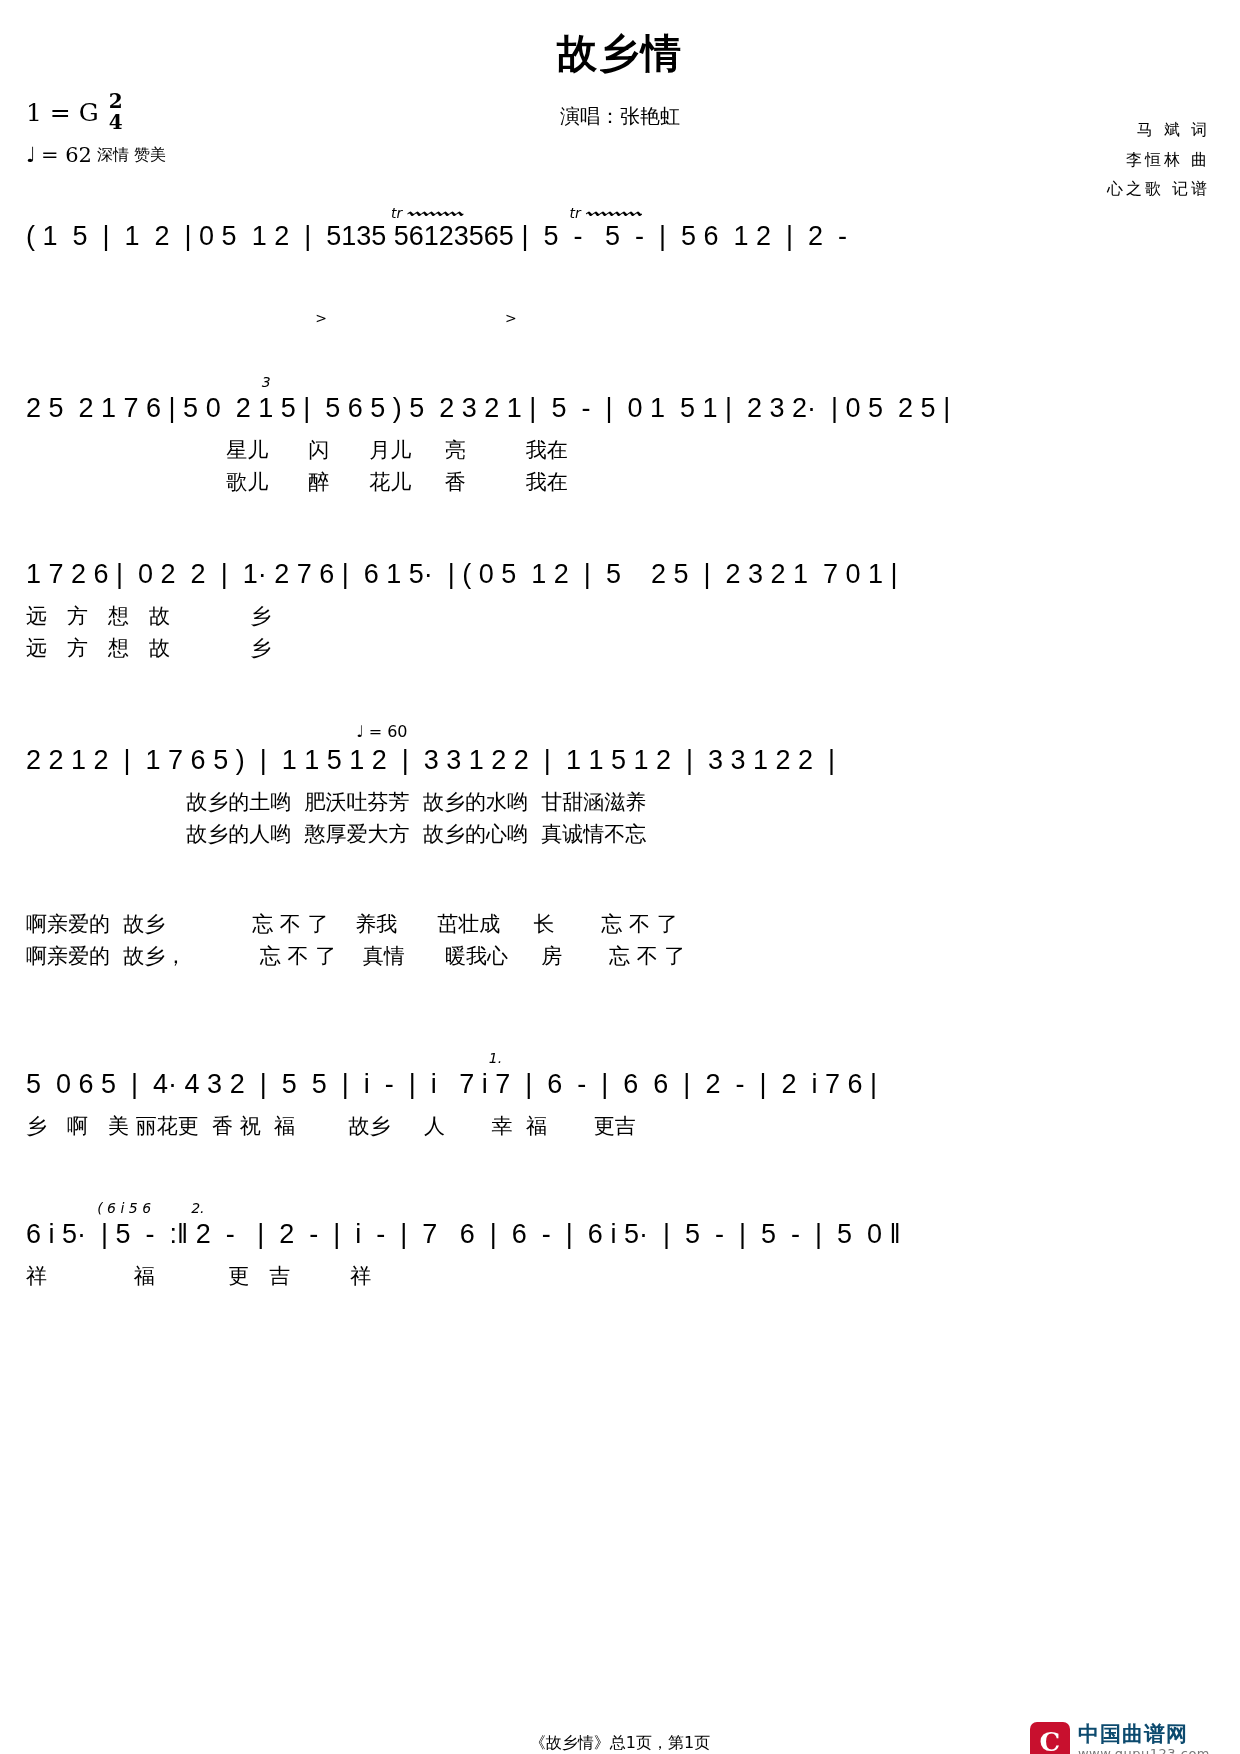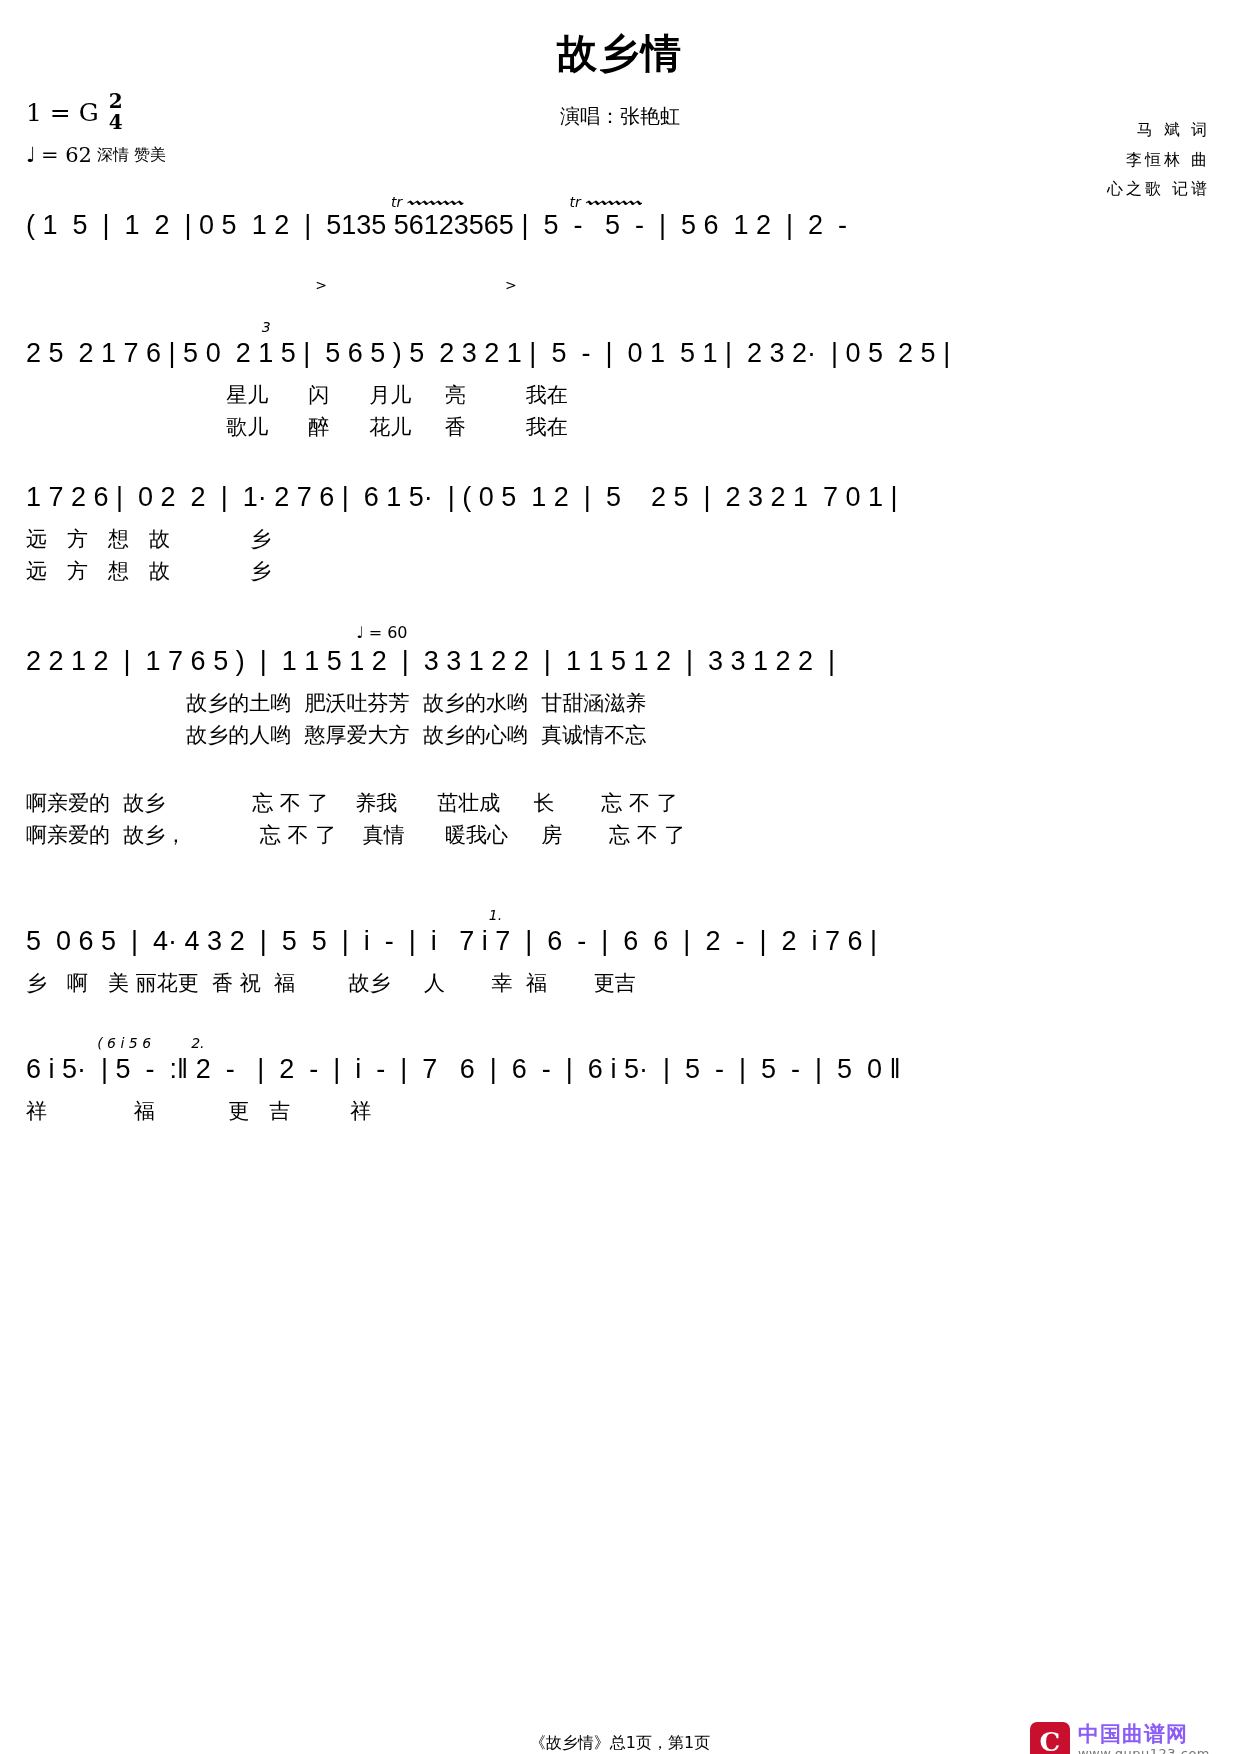--- a/index.html
+++ b/index.html
@@ -79,21 +79,21 @@
     top: 2px;
     font-size: 16px;
     line-height: 1.85;
     text-align: right;
     letter-spacing: 3px;
     margin-top: 32px;
   }
   
   .system {
     position: relative;
-    margin: 6px 26px;
+    margin: 17px 26px;
     padding-top: 4px;
   }
   .notes {
     font-family: Liberation Sans, sans-serif;
     font-size: 27px;
     white-space: pre;
     letter-spacing: 0px;
     line-height: 1.35;
     height: 44px;
   }
@@ -148,21 +148,21 @@
     align-items: center;
     justify-content: center;
     font-family: "DejaVu Serif", serif;
   }
   .logo-text {
     display: flex;
     flex-direction: column;
     line-height: 1.15;
   }
   .logo-text .cn {
-    color: #8b5cf6;
+    color: #0c4a6e;
     font-size: 21px;
     font-weight: bold;
     letter-spacing: 1px;
   }
   .logo-text .url {
     color: #777;
     font-size: 13px;
     letter-spacing: 0.5px;
   }
 </style>

